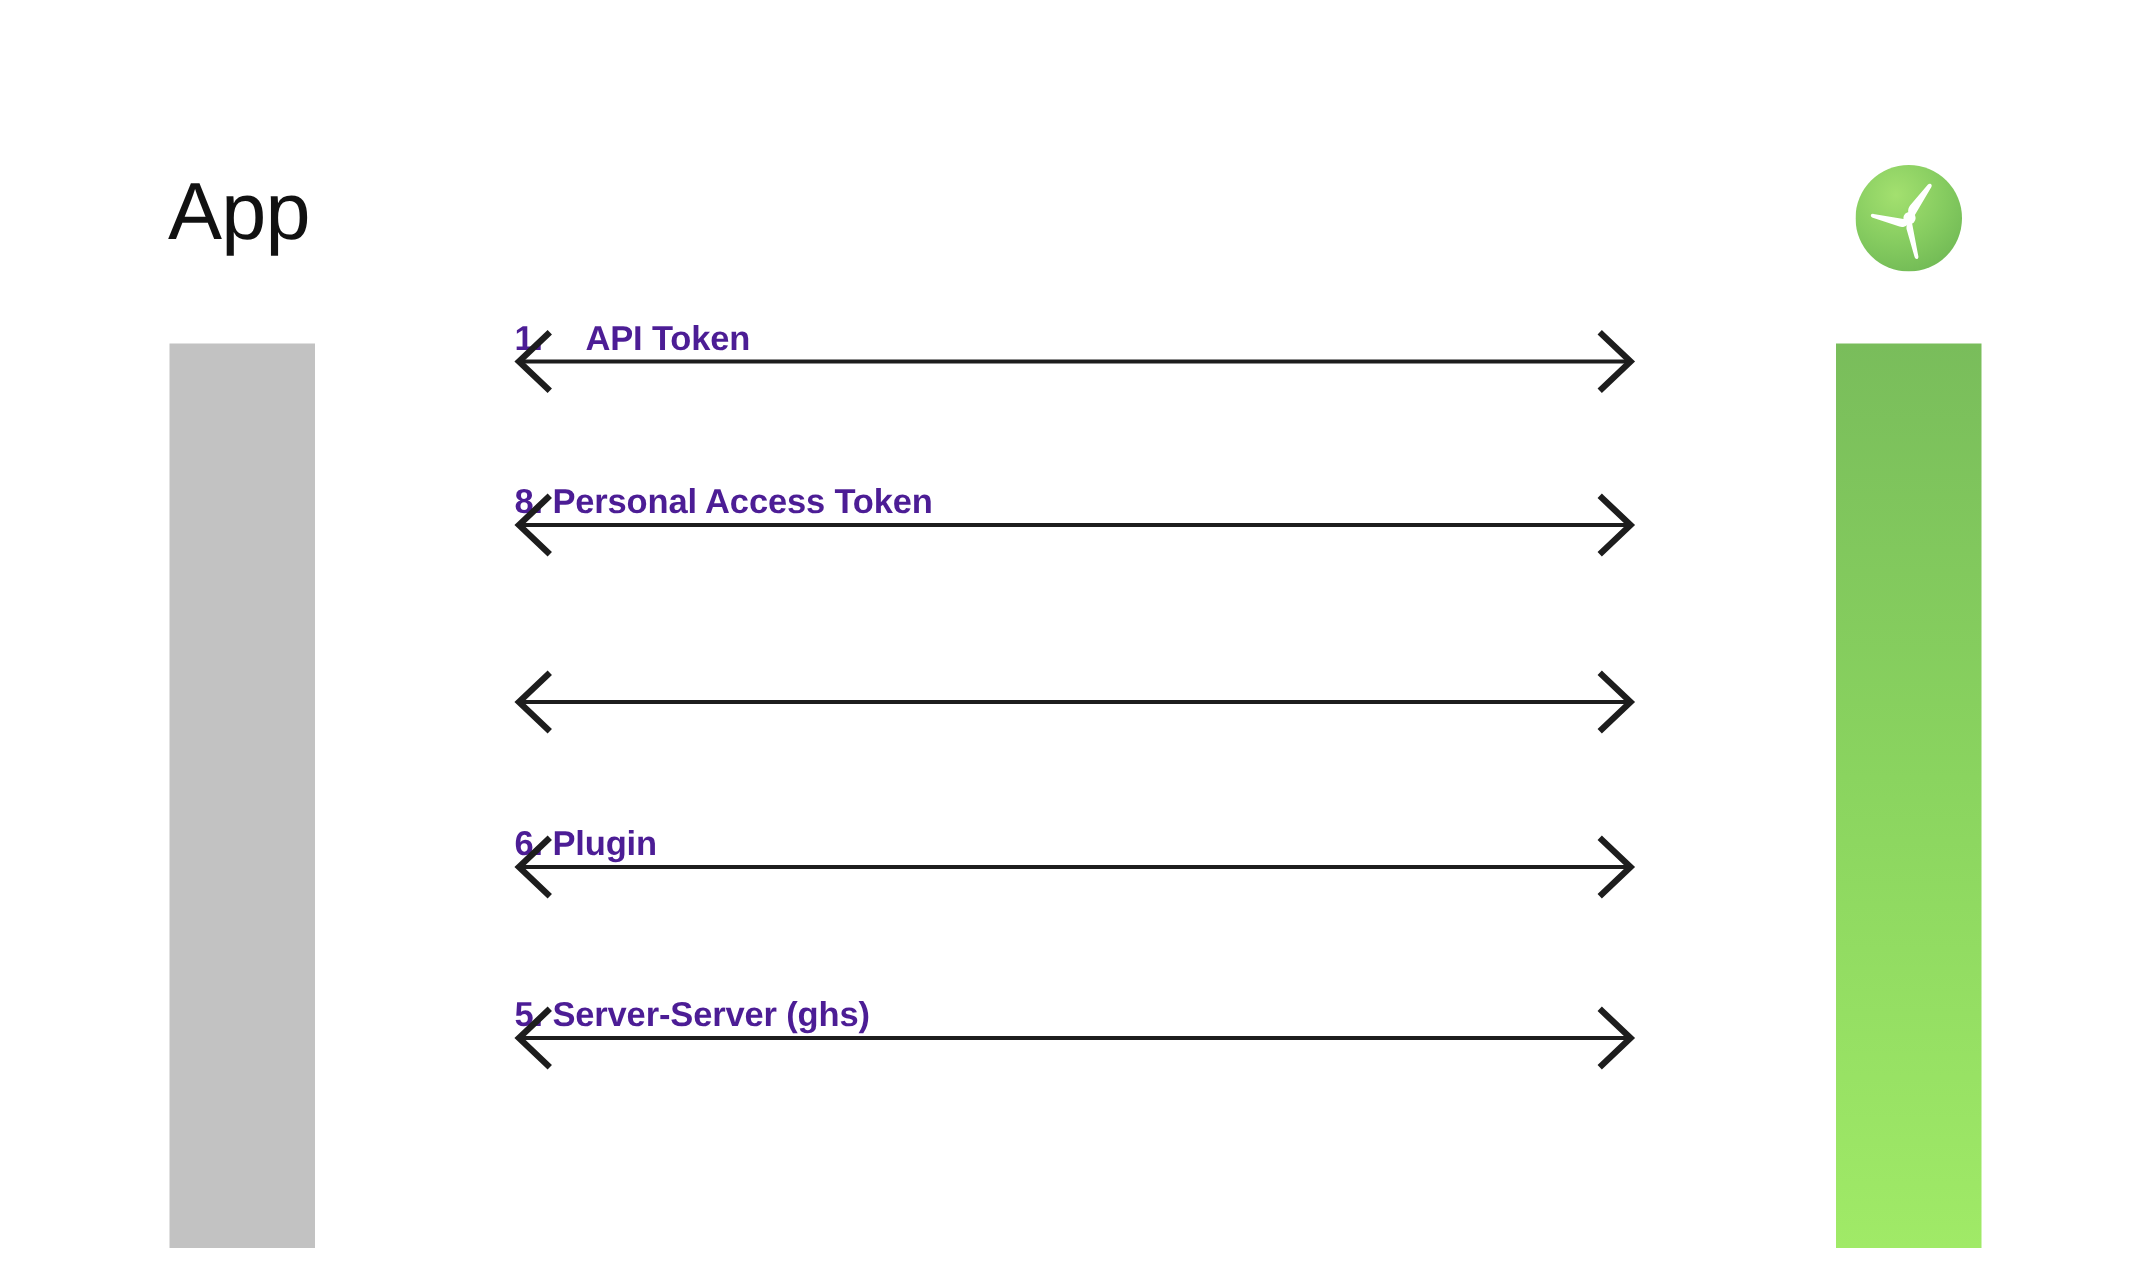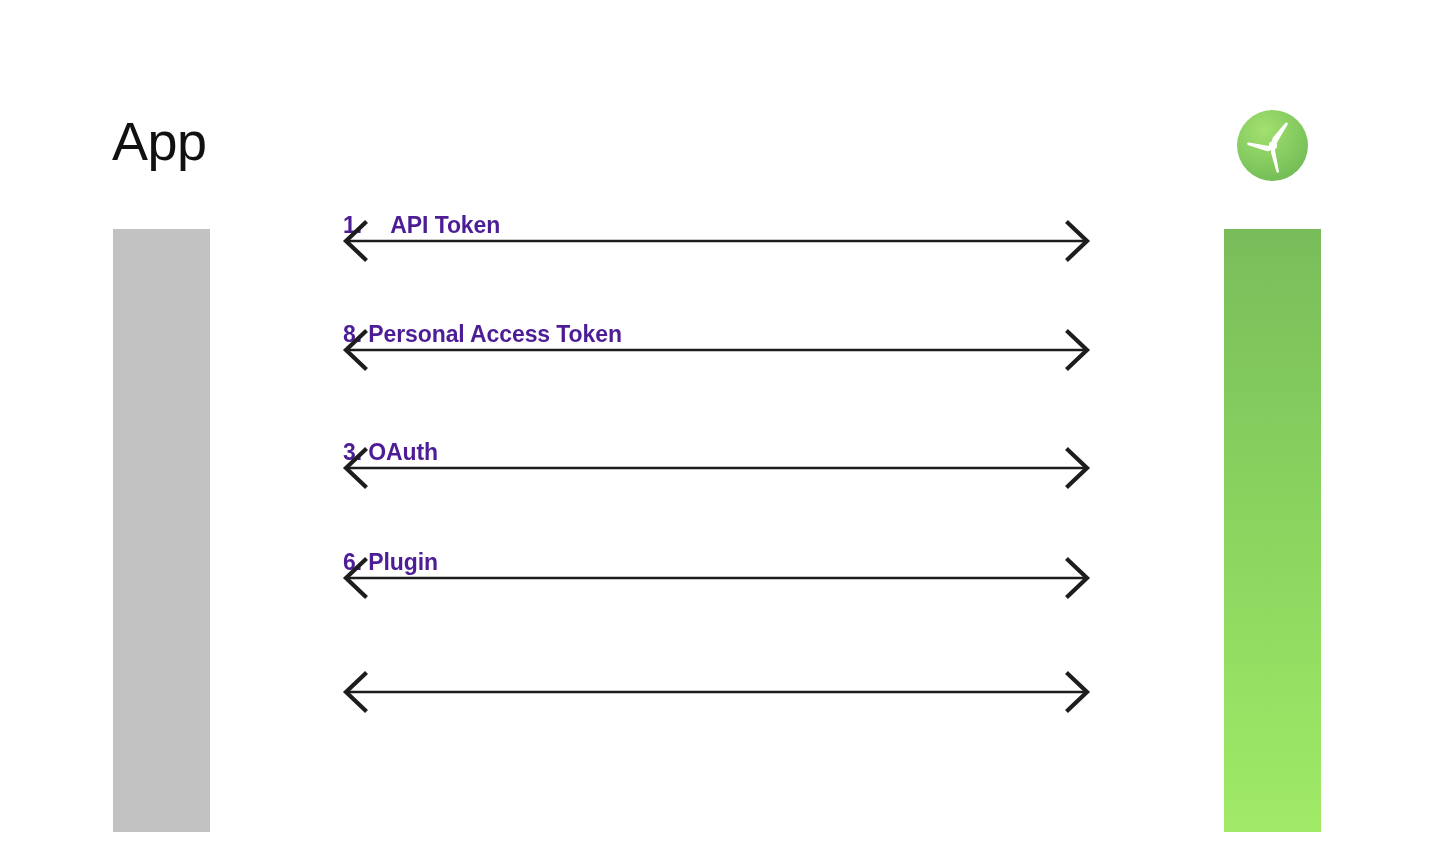--- a/index.html
+++ b/index.html
@@ -135,21 +135,20 @@
     <div class="message-arrow">
       <svg viewBox="0 0 747 40" xmlns="http://www.w3.org/2000/svg">
         <line x1="2" y1="20" x2="745" y2="20" stroke="#1d1d1d" stroke-width="2.6"></line>
         <polyline points="22,2 3,20 22,38" fill="none" stroke="#1d1d1d" stroke-width="4.2" stroke-linecap="square" stroke-linejoin="miter"></polyline>
         <polyline points="725,2 744,20 725,38" fill="none" stroke="#1d1d1d" stroke-width="4.2" stroke-linecap="square" stroke-linejoin="miter"></polyline>
       </svg>
     </div>
   </div>
 
   <div class="message" style="top:448px">
-    <div class="message-label">3. OAuth</div>
     <div class="message-arrow">
       <svg viewBox="0 0 747 40" xmlns="http://www.w3.org/2000/svg">
         <line x1="2" y1="20" x2="745" y2="20" stroke="#1d1d1d" stroke-width="2.6"></line>
         <polyline points="22,2 3,20 22,38" fill="none" stroke="#1d1d1d" stroke-width="4.2" stroke-linecap="square" stroke-linejoin="miter"></polyline>
         <polyline points="725,2 744,20 725,38" fill="none" stroke="#1d1d1d" stroke-width="4.2" stroke-linecap="square" stroke-linejoin="miter"></polyline>
       </svg>
     </div>
   </div>
 
   <div class="message" style="top:558px">
@@ -157,20 +156,21 @@
     <div class="message-arrow">
       <svg viewBox="0 0 747 40" xmlns="http://www.w3.org/2000/svg">
         <line x1="2" y1="20" x2="745" y2="20" stroke="#1d1d1d" stroke-width="2.6"></line>
         <polyline points="22,2 3,20 22,38" fill="none" stroke="#1d1d1d" stroke-width="4.2" stroke-linecap="square" stroke-linejoin="miter"></polyline>
         <polyline points="725,2 744,20 725,38" fill="none" stroke="#1d1d1d" stroke-width="4.2" stroke-linecap="square" stroke-linejoin="miter"></polyline>
       </svg>
     </div>
   </div>
 
   <div class="message" style="top:672px">
+    <div class="message-label">5. Server-Server (ghs)</div>
     <div class="message-arrow">
       <svg viewBox="0 0 747 40" xmlns="http://www.w3.org/2000/svg">
         <line x1="2" y1="20" x2="745" y2="20" stroke="#1d1d1d" stroke-width="2.6"></line>
         <polyline points="22,2 3,20 22,38" fill="none" stroke="#1d1d1d" stroke-width="4.2" stroke-linecap="square" stroke-linejoin="miter"></polyline>
         <polyline points="725,2 744,20 725,38" fill="none" stroke="#1d1d1d" stroke-width="4.2" stroke-linecap="square" stroke-linejoin="miter"></polyline>
       </svg>
     </div>
   </div>
 
 </div>

